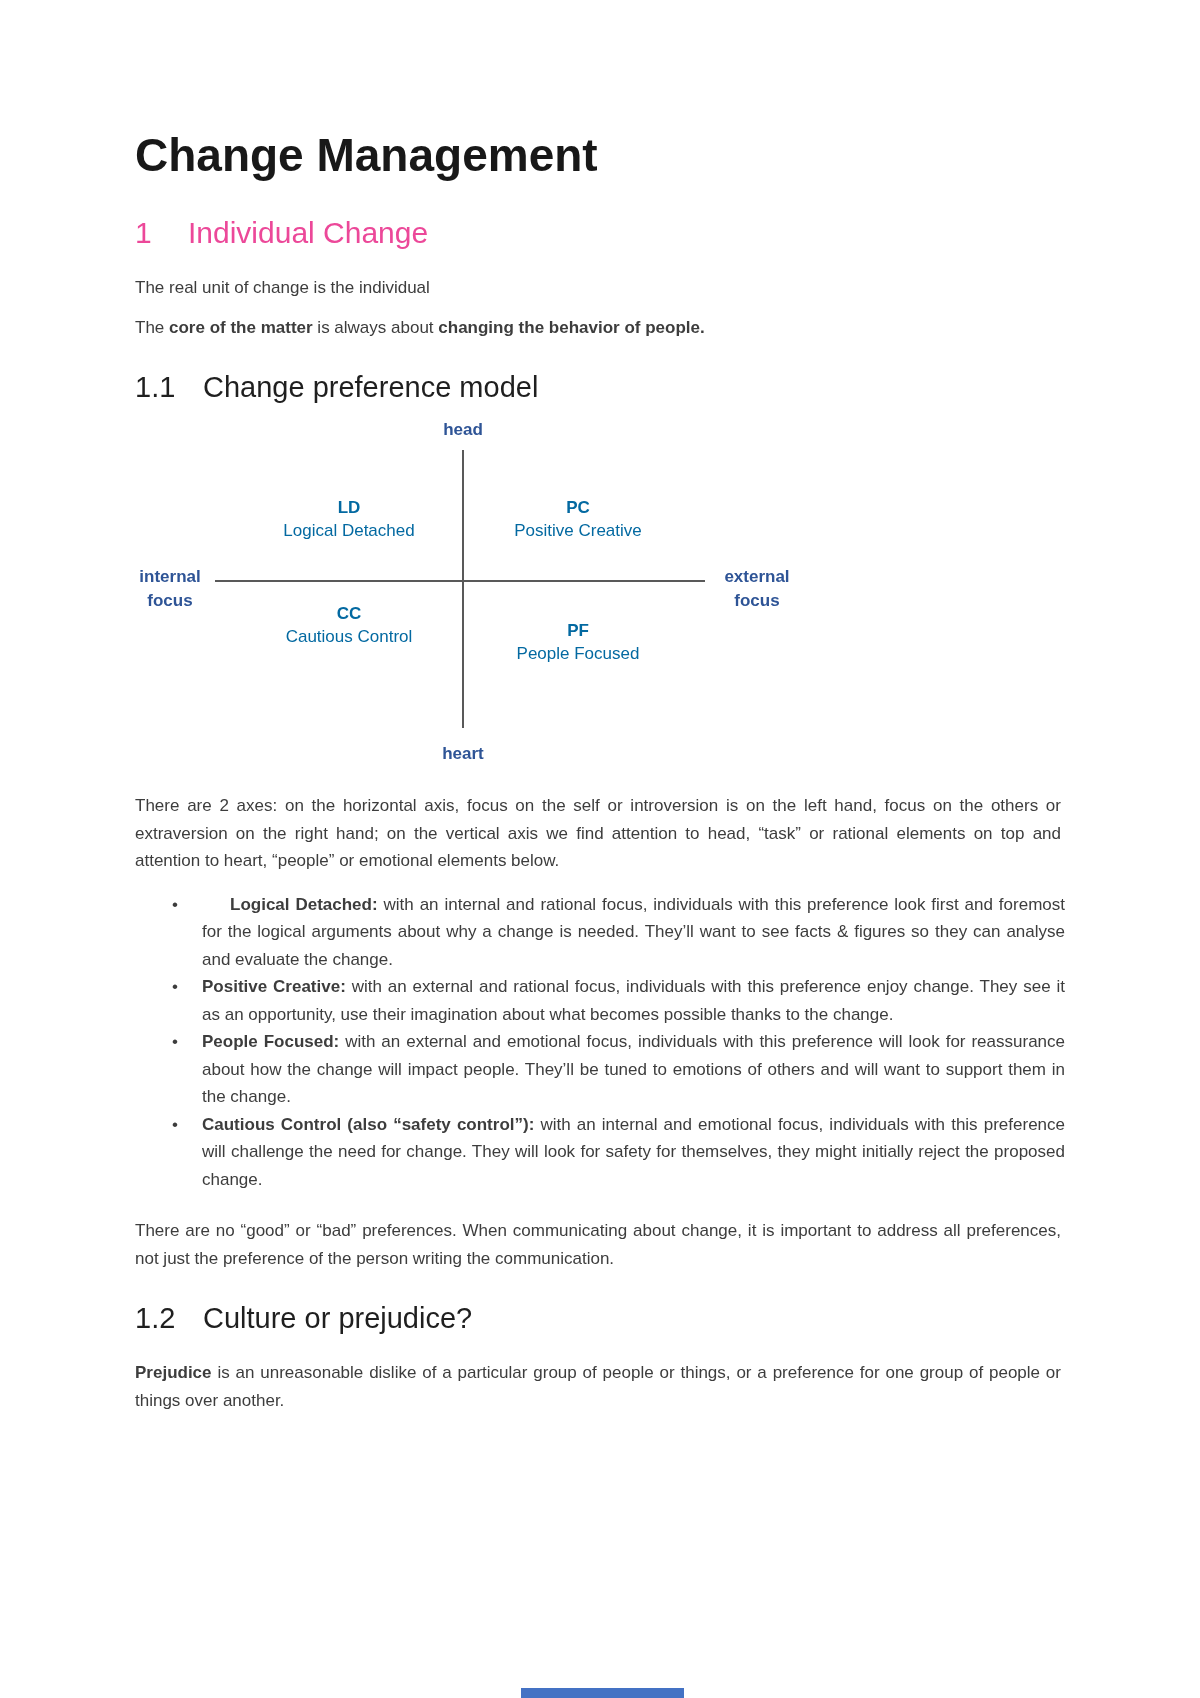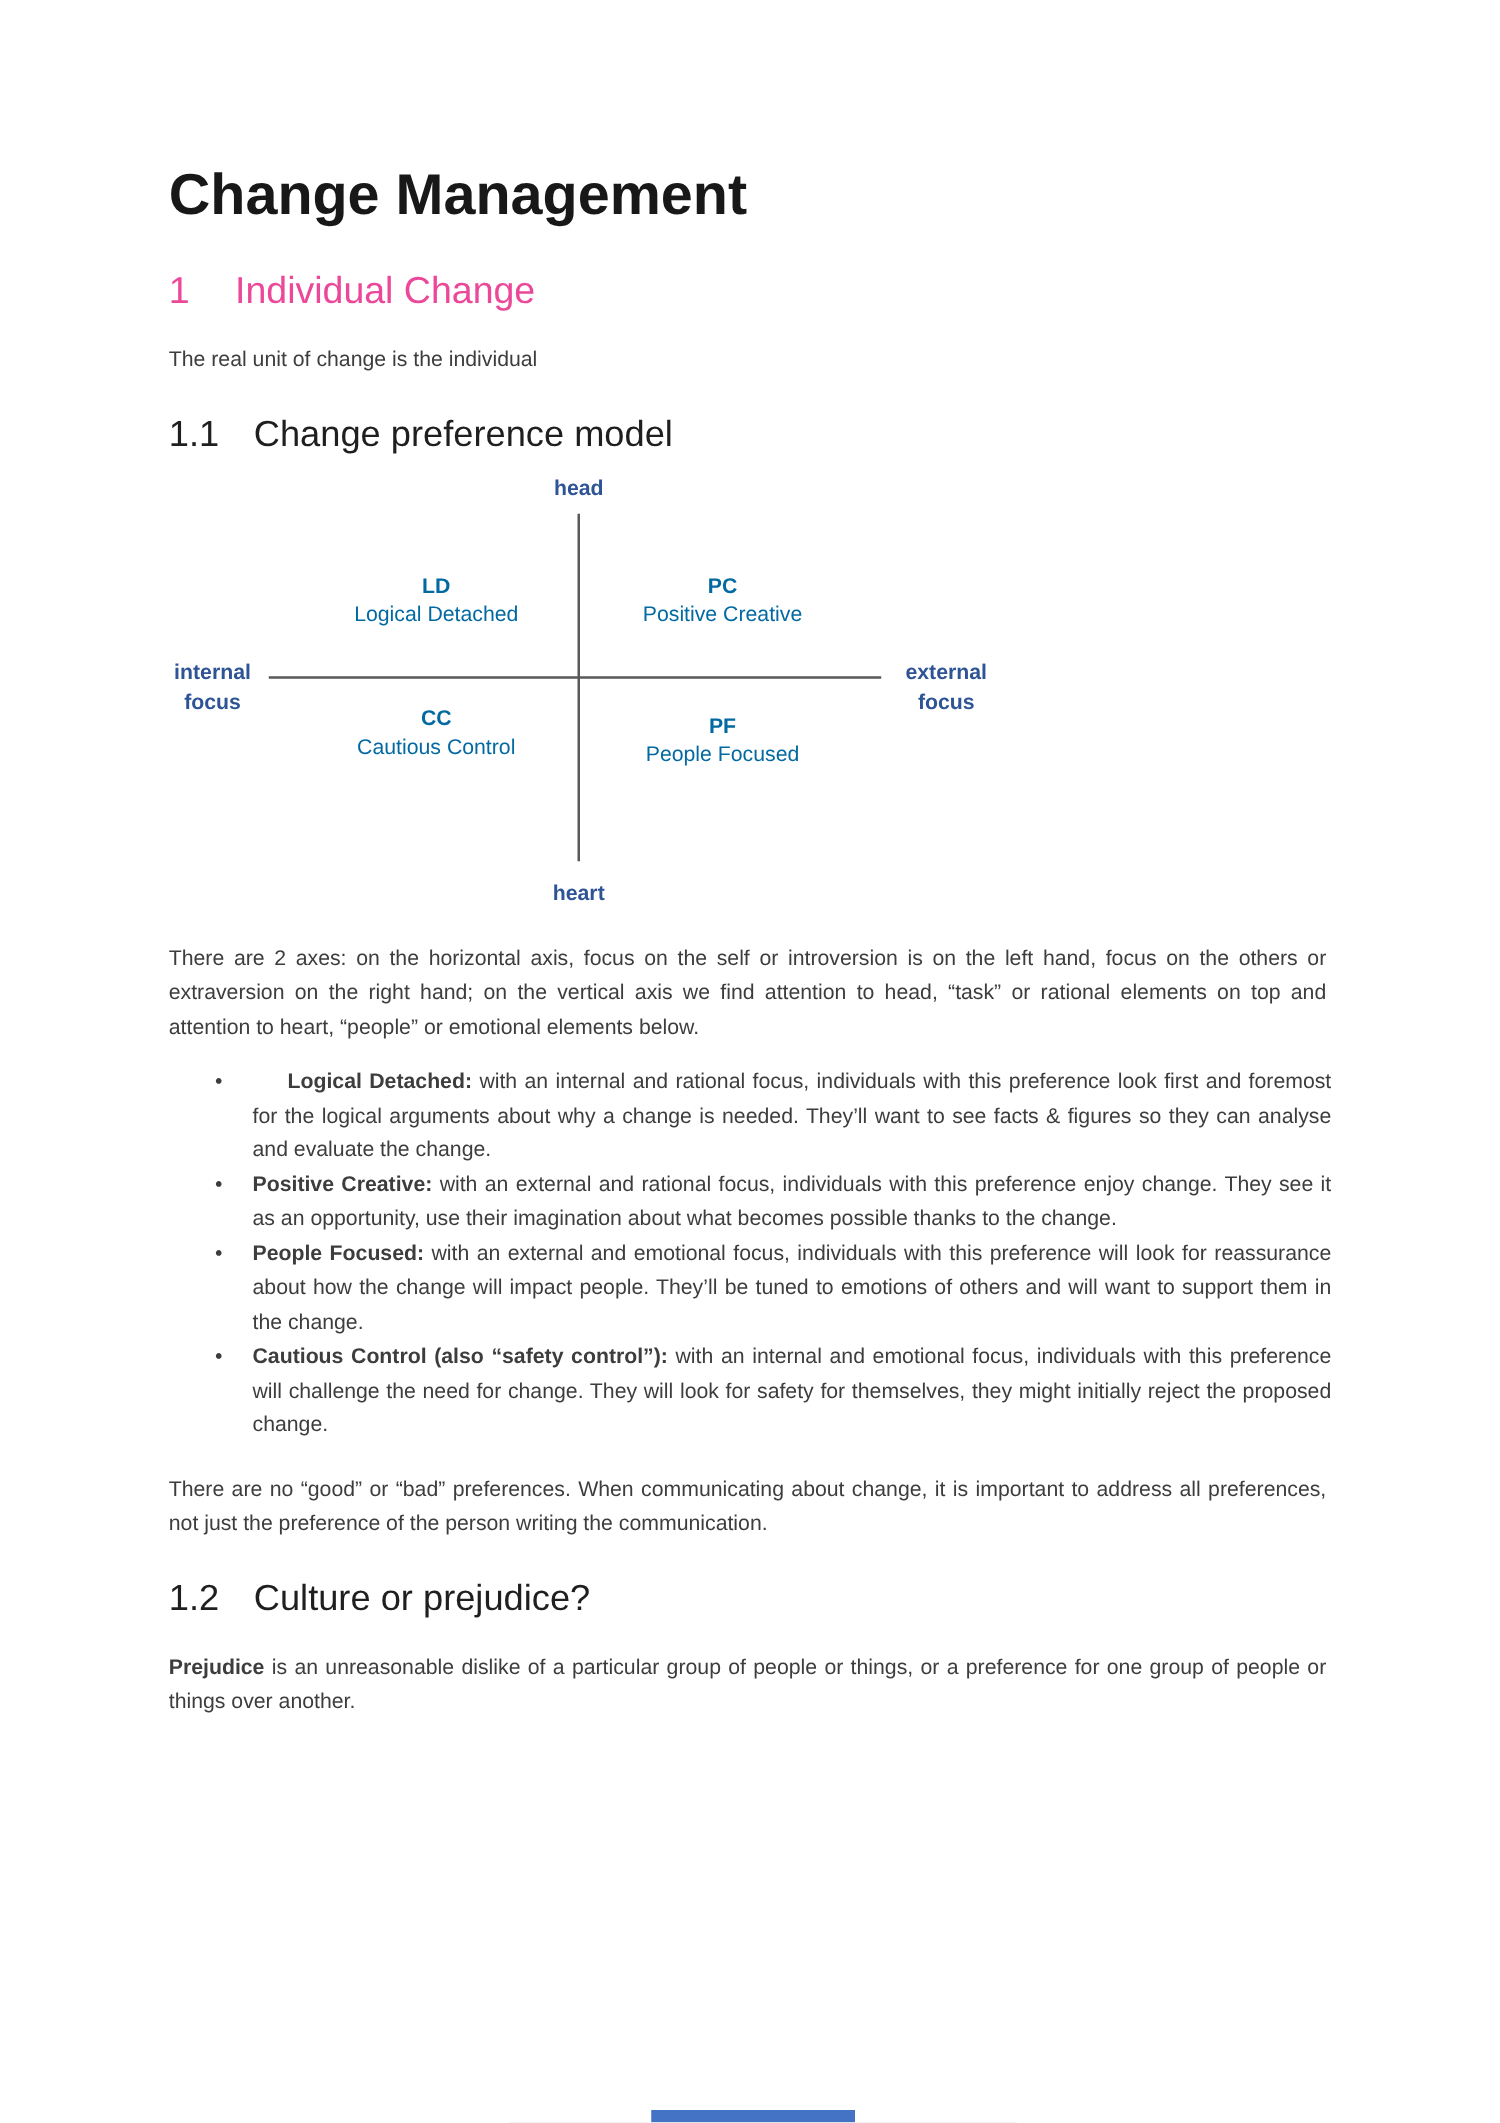--- a/index.html
+++ b/index.html
@@ -71,21 +71,21 @@
     position: absolute;
     width: 170px;
     text-align: center;
     color: #0369a1;
     line-height: 23px;
   }
   .quad .abbr { font-weight: 700; }
   .quad-ld { left: 129px; top: 80px; }
   .quad-pc { left: 358px; top: 80px; }
   .quad-cc { left: 129px; top: 186px; }
-  .quad-pf { left: 358px; top: 192px; }
+  .quad-pf { left: 358px; top: 203px; }
   
   ul.bullets {
     margin: 16px 0 0 0;
     padding: 0 0 0 67px;
     list-style: none;
   }
   ul.bullets li {
     position: relative;
     text-align: justify;
     font-size: 17px;
@@ -113,20 +113,21 @@
 <div class="page">
   <div class="content">
 
     <h1 class="doc-title">Change Management</h1>
 
     <h2 class="h-sec">
       <span class="hnum">1</span><span>Individual Change</span>
     </h2>
 
     <p class="body"><span>The real unit of change is the individual</span></p>
+    <p class="body tight"><span>The </span><span style="font-weight: 700;">core of the matter</span><span> is always about </span><span style="font-weight: 700;">changing the behavior of people.</span></p>
 
     <h3 class="h-sub">
       <span class="hnum">1.1</span><span>Change preference model</span>
     </h3>
 
     <div class="diagram">
       <div class="vline"></div>
       <div class="hline"></div>
 
       <div class="axis-label axis-top">head</div>

